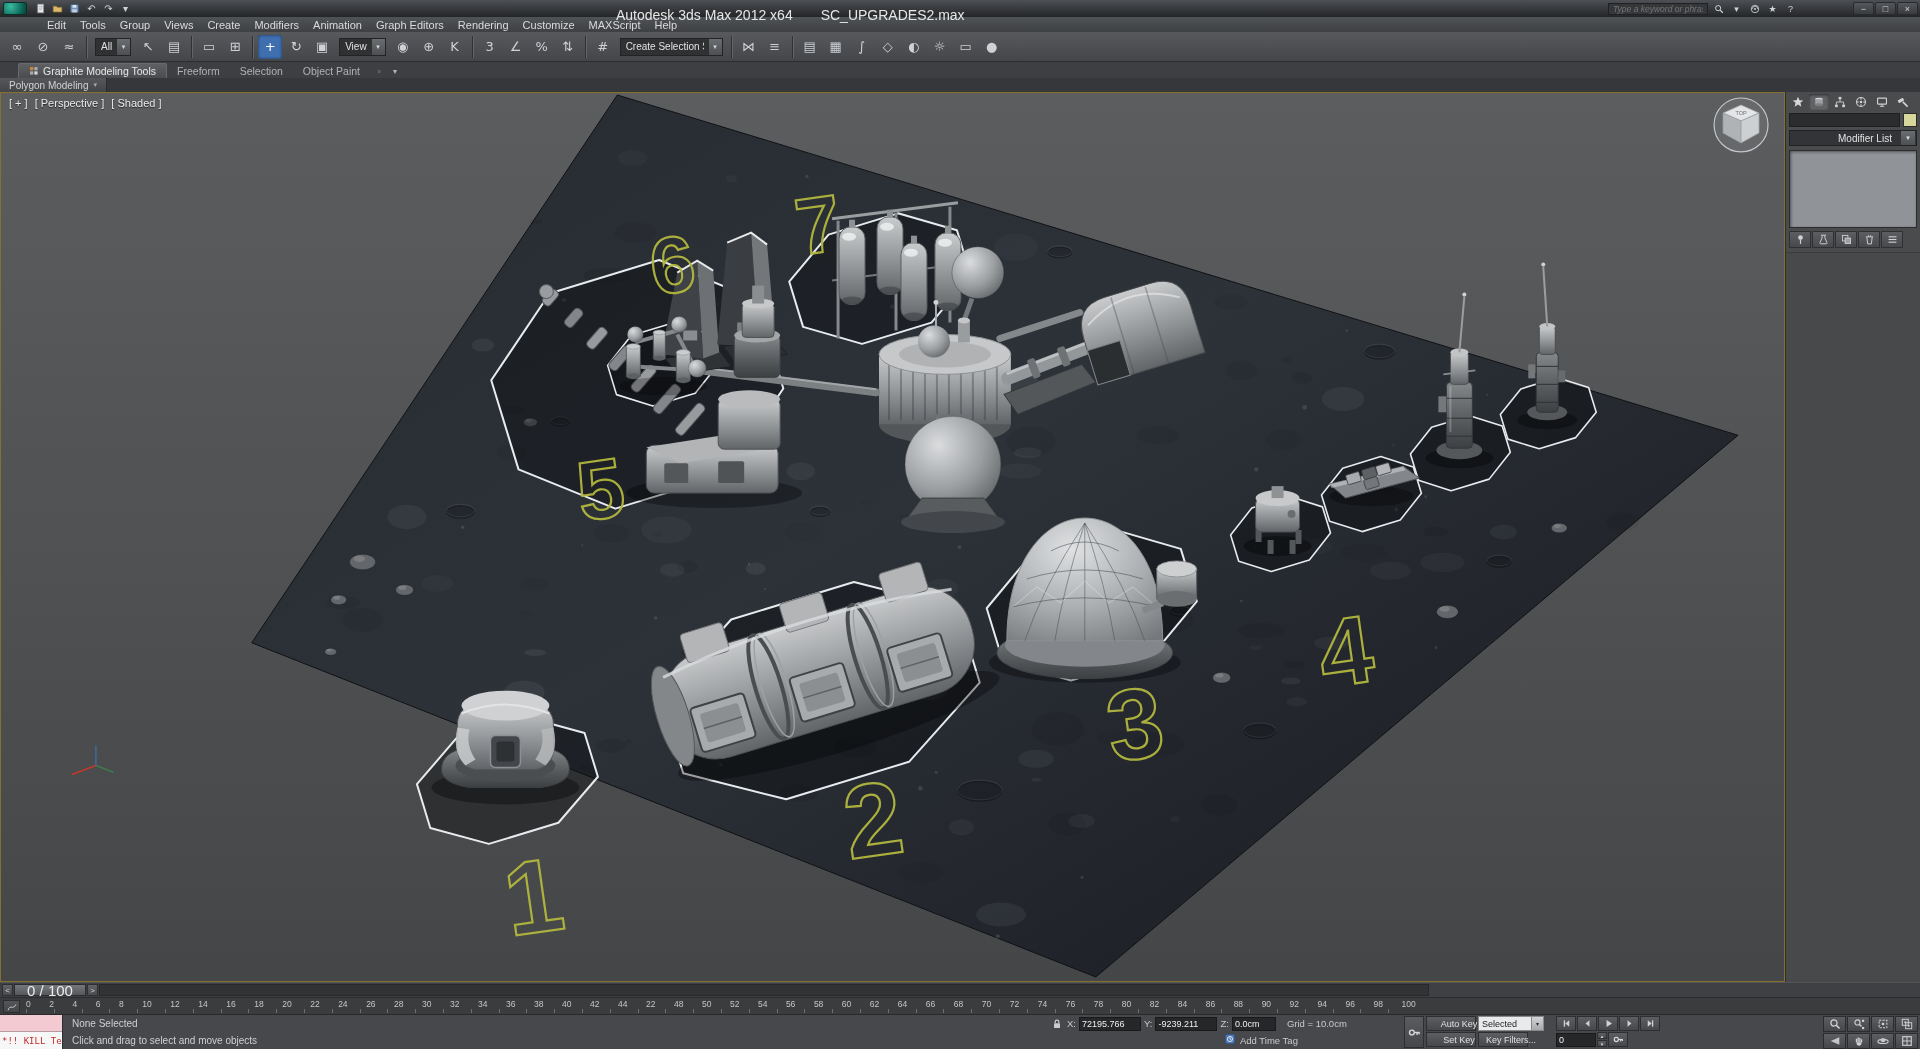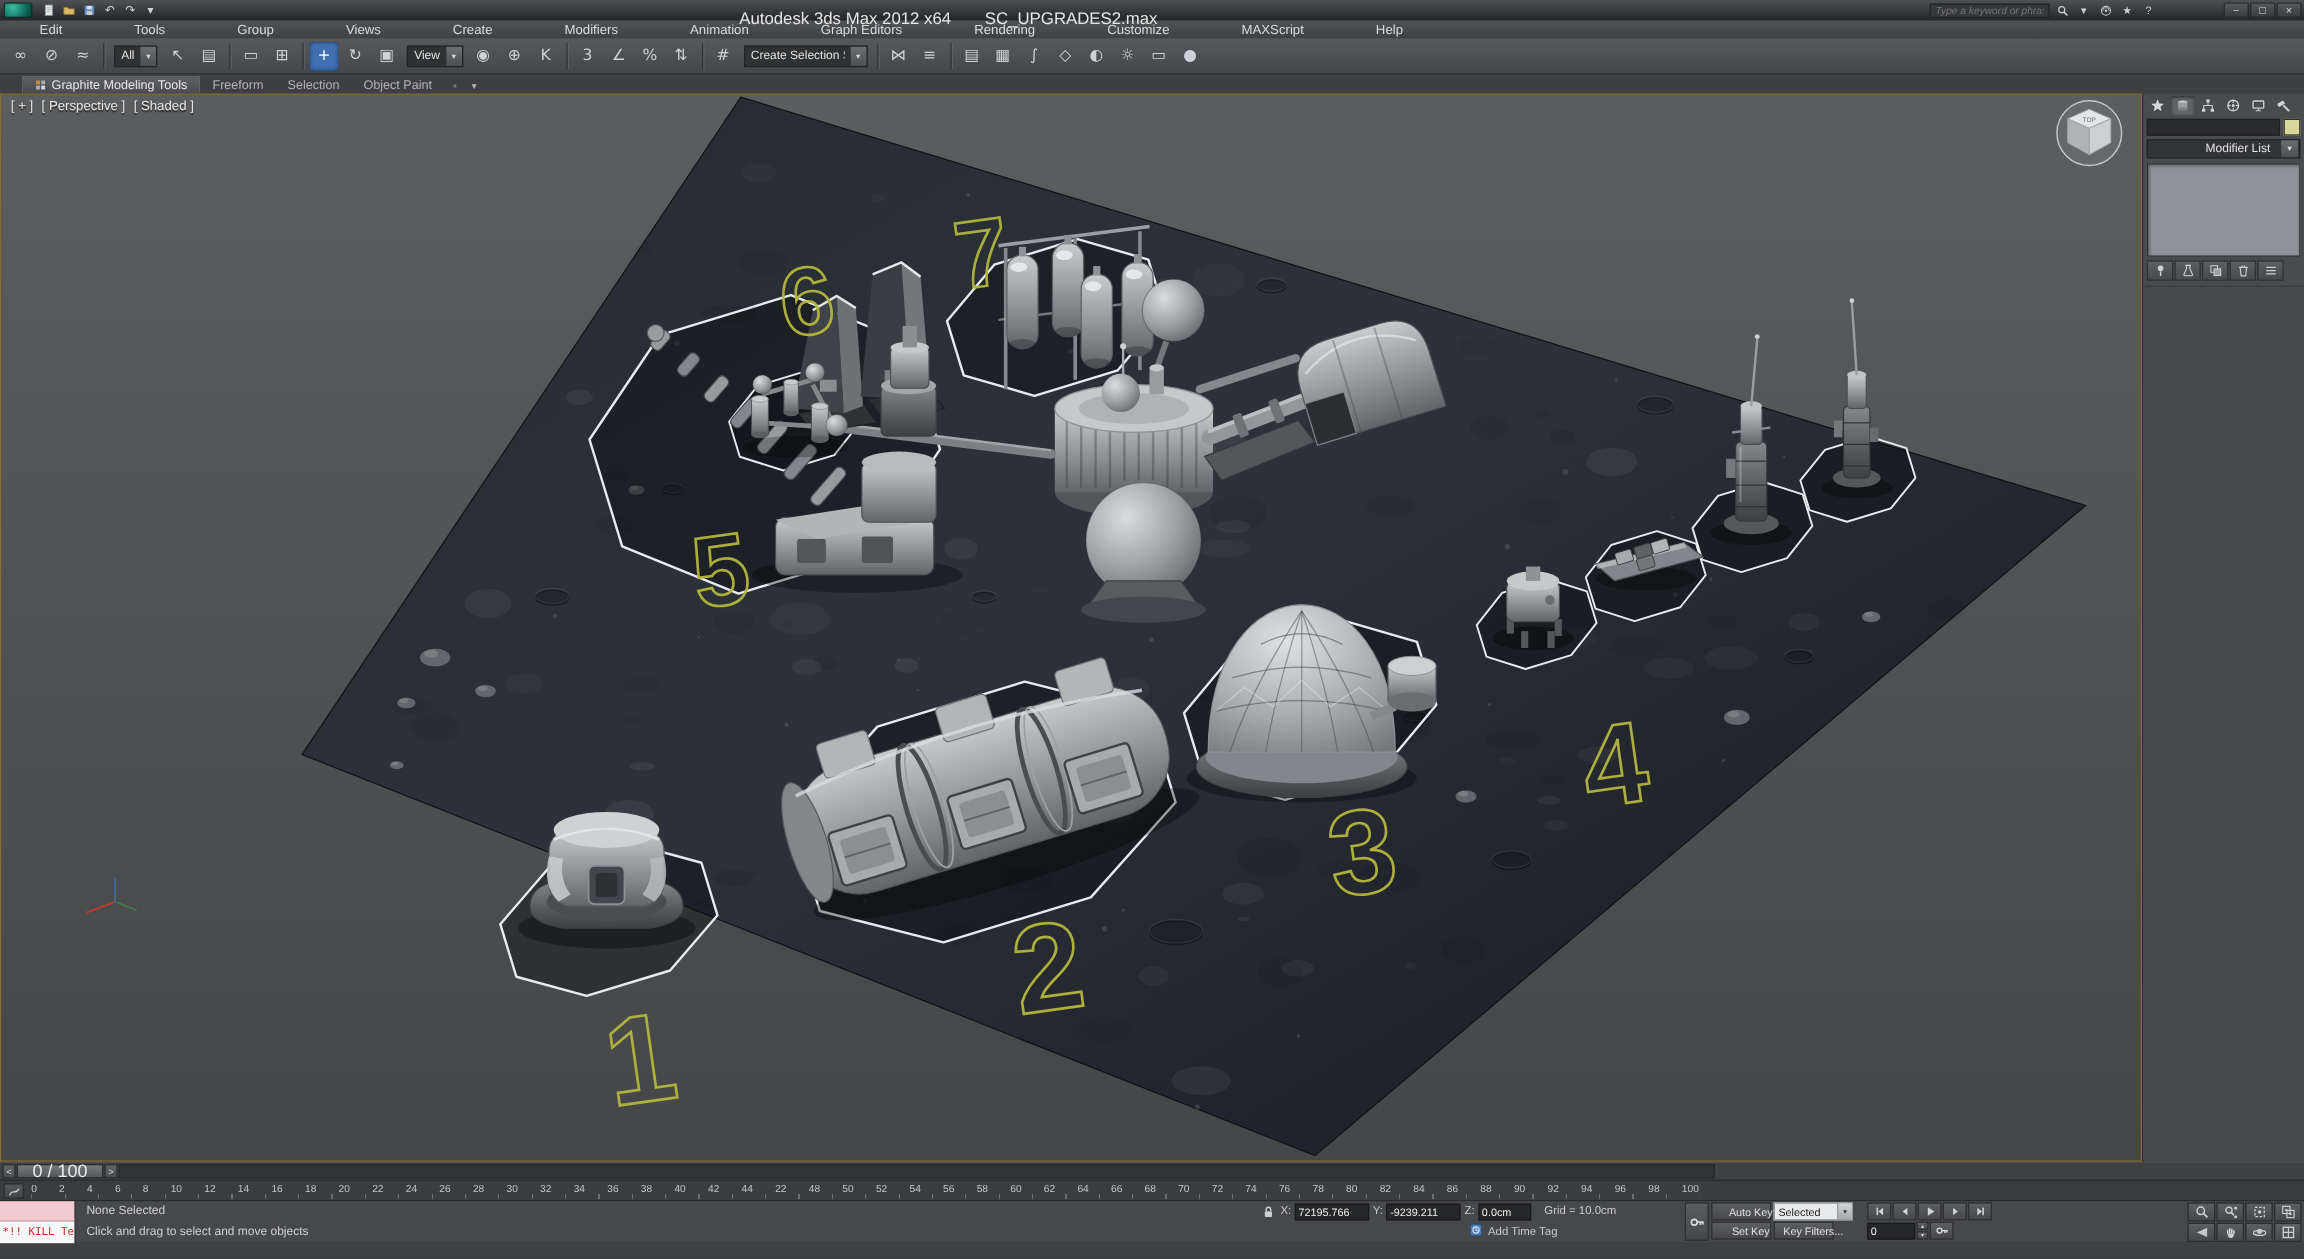--- a/index.html
+++ b/index.html
@@ -14,21 +14,21 @@
   .qat-ic svg{width:11px;height:11px;}
   #title-text{position:absolute;left:616px;top:0;height:29px;display:flex;align-items:center;font-size:14px;color:#e6e6e6;gap:28px;white-space:nowrap;}
   #infocenter{position:absolute;right:122px;top:2px;display:flex;align-items:center;gap:3px;}
   #search-input{width:100px;height:12px;background:#35373a;border:1px solid #202123;color:#c9c9c9;font-size:8.5px;font-style:italic;padding:0 4px;}
   .ic-ic{width:15px;height:13px;display:flex;align-items:center;justify-content:center;color:#cfd2d5;font-size:9px;}
   .ic-ic svg{width:10px;height:10px;}
   #win-btns{position:absolute;right:2px;top:2px;display:flex;}
   .win-btn{width:21px;height:13px;display:flex;align-items:center;justify-content:center;color:#d6d6d6;font-size:9px;background:linear-gradient(#55585c,#393b3e);border:1px solid #292a2c;border-radius:2px;margin-left:1px;}
 
   
-  #menubar{height:15px;background:linear-gradient(#505356,#3e4043);display:flex;align-items:center;font-size:11px;color:#dadada;padding-left:26px;flex:0 0 15px;gap:46px;}
+  #menubar{height:15px;background:linear-gradient(#505356,#3e4043);display:flex;align-items:center;font-size:11px;color:#dadada;padding-left:40px;flex:0 0 15px;}
   .menu-item{padding:0 7px;height:100%;display:flex;align-items:center;white-space:nowrap;}
 
   
   #toolbar{height:30px;background:linear-gradient(#57595d,#444649);border-bottom:1px solid #2c2d2f;display:flex;align-items:center;padding-left:4px;flex:0 0 30px;}
   .tb-icon{width:24px;height:24px;margin:0 1px;border-radius:2px;color:#ced2d6;font-size:13px;display:flex;align-items:center;justify-content:center;font-family:"DejaVu Sans",sans-serif;}
   .tb-icon.active{background:#3f6fae;color:#fff;box-shadow:inset 0 0 3px #18324f;}
   .tb-sep{width:1px;height:22px;background:#303133;box-shadow:1px 0 0 #636568;margin:0 4px;}
   .tb-dd{height:18px;background:#2f3133;border:1px solid #222325;color:#e2e2e2;font-size:10px;display:flex;align-items:center;padding-left:5px;margin:0 4px;}
   .tb-dd .val{white-space:nowrap;overflow:hidden;max-width:78px;}
   .tb-dd .arr{width:13px;height:16px;background:linear-gradient(#6a6d71,#4d4f53);margin-left:5px;display:flex;align-items:center;justify-content:center;font-size:7px;color:#d8d8d8;}
@@ -261,20 +261,26 @@
       <div class="rtab">
         <span>Selection</span>
       </div>
       <div class="rtab">
         <span>Object Paint</span>
       </div>
       <div class="rtab-ctrl">▫</div>
       <div class="rtab-ctrl">▾</div>
     </div>
 
+  <div id="ribbon-strip">
+    <div class="pstrip-tab">
+      <span>Polygon Modeling</span>
+      <span class="arr"></span>
+    </div>
+  </div>
 
   <div id="workarea">
     <div id="viewport">
       <div id="vp-label">
         <span>[ + ]</span>
         <span>[ Perspective ]</span>
         <span>[ Shaded ]</span>
       </div>
       <svg id="scene" viewBox="0 0 1785 890" preserveAspectRatio="none">
         <defs>

